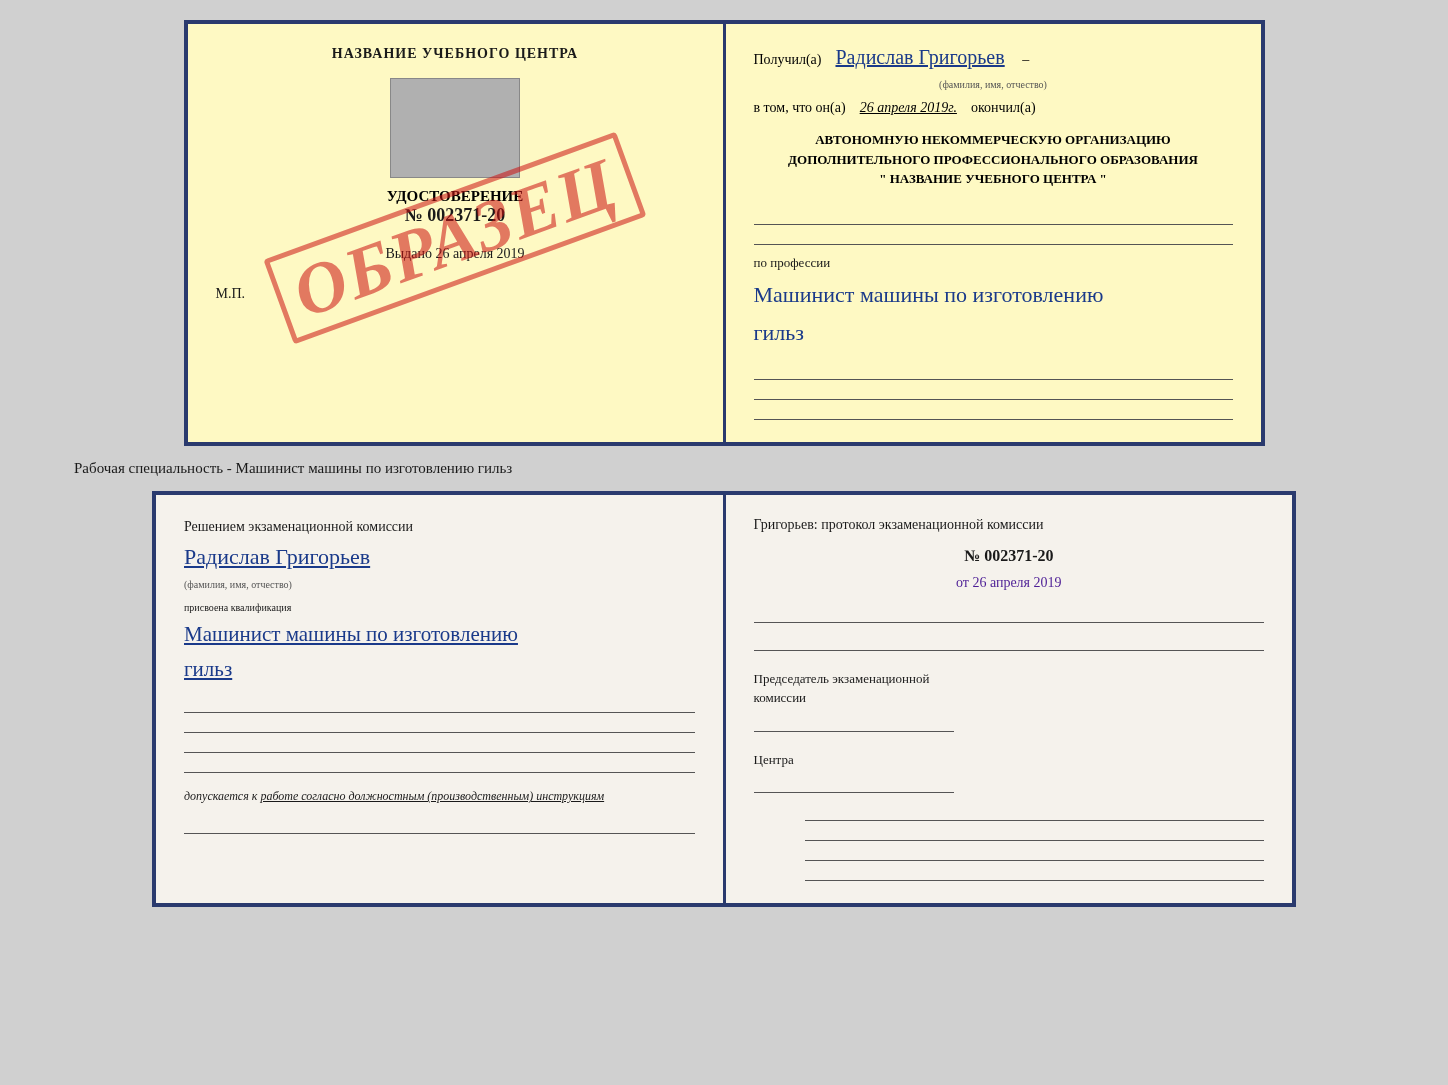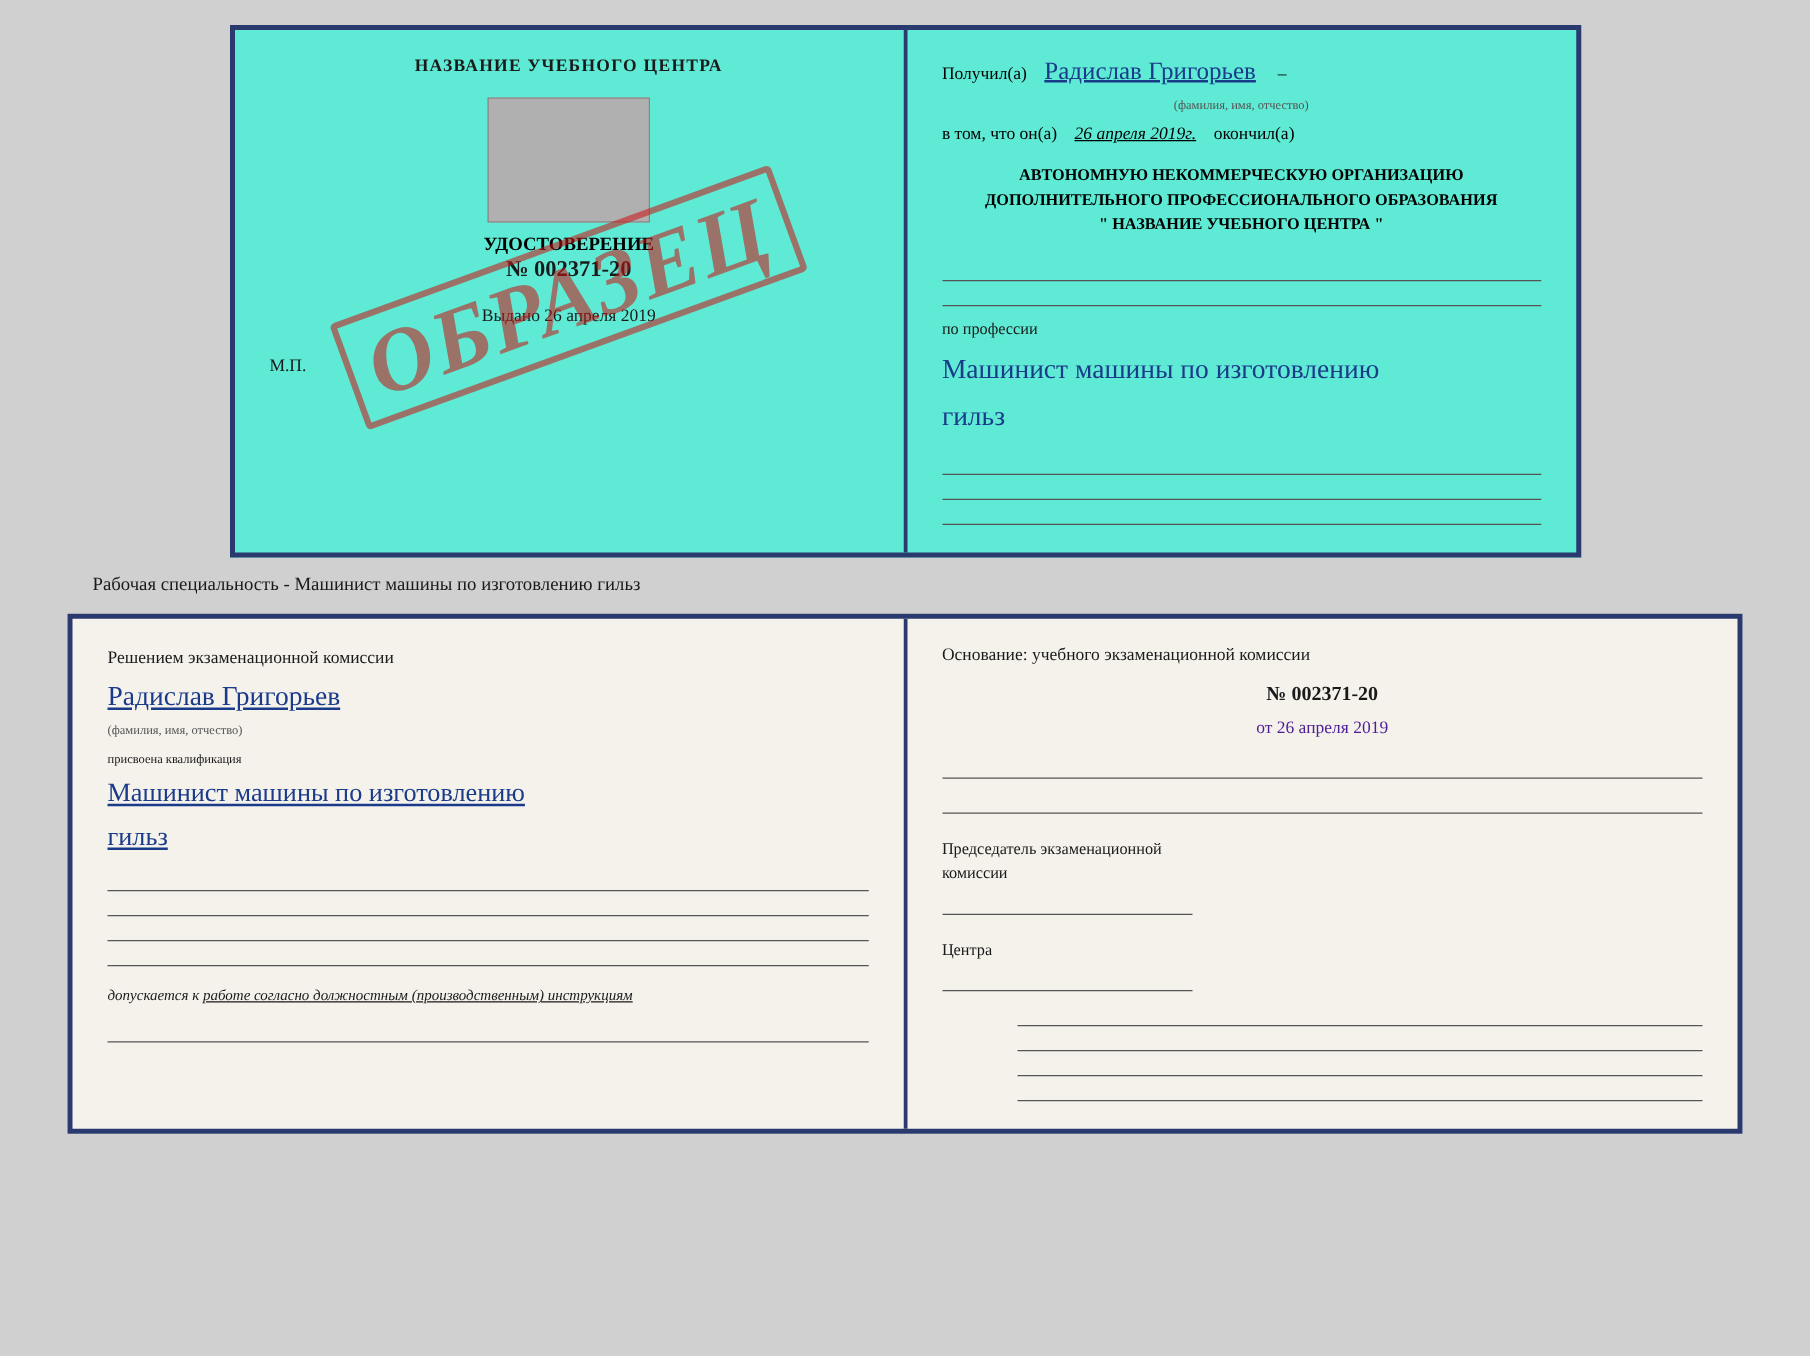--- a/index.html
+++ b/index.html
@@ -20,21 +20,21 @@
       flex-direction: column;
       align-items: center;
       gap: 14px;
       width: 100%;
     }
 
     
     .cert-top {
       display: flex;
       width: 1081px;
-      background: #5eead4;
+      background: #fef9c3;
       border: 4px solid #2a3a6e;
       position: relative;
       min-height: 340px;
     }
 
     .cert-left, .cert-right {
       flex: 1;
       padding: 22px 28px;
       position: relative;
     }
@@ -196,21 +196,21 @@
     .caption-line {
       font-size: 15px;
       color: #1a1a1a;
       align-self: flex-start;
       margin-left: 54px;
     }
 
     
     .cert-bottom {
       display: flex;
-      width: 1340px;
+      width: 1144px;
       background: #f5f2ec;
       border: 4px solid #2a3a6e;
       min-height: 320px;
     }
 
     .cert-bottom-left, .cert-bottom-right {
       flex: 1;
       padding: 22px 28px;
       display: flex;
       flex-direction: column;
@@ -426,21 +426,21 @@
       </div>
 
       <div class="dopuskaetsya-block">
         <span>допускается к</span>
         <span class="italic-underline" style="text-decoration:underline; font-style:italic;">работе согласно должностным (производственным) инструкциям</span>
       </div>
       <div class="dash-line" style="margin-top:4px;"></div>
     </div>
 
     <div class="cert-bottom-right">
-      <div class="osnovaniye">Основание:  учебного  экзаменационной  комиссии</div>
+      <div class="osnovaniye">Григорьев:  протокол  экзаменационной  комиссии</div>
       <div class="protocol-num">№  002371-20</div>
       <div class="ot-date">
         <span>от</span>
         <span>26 апреля 2019</span>
       </div>
 
       <div class="dash-line" style="margin-top:4px;"></div>
       <div class="dash-line"></div>
 
       <div class="predsedatel-block">

